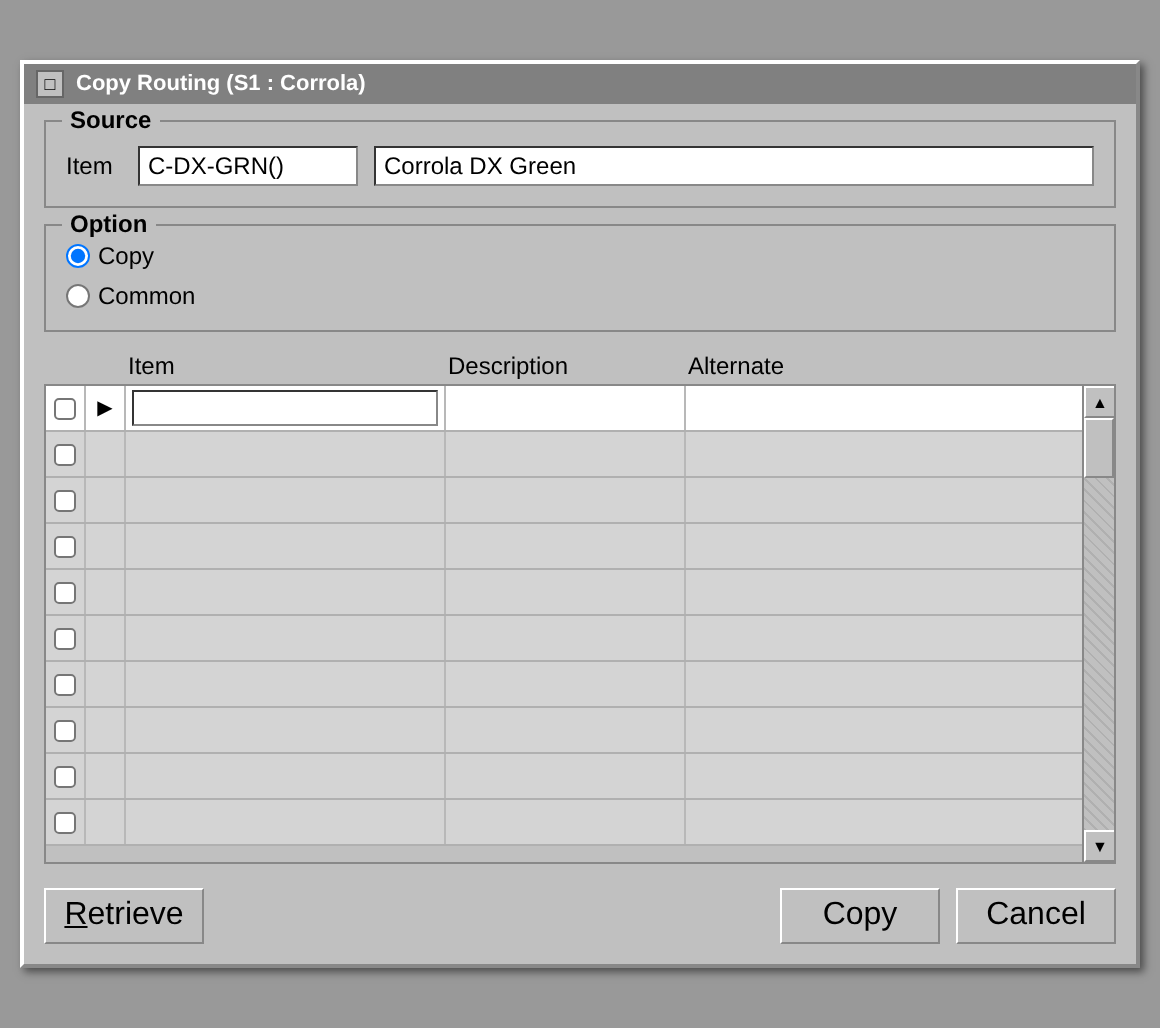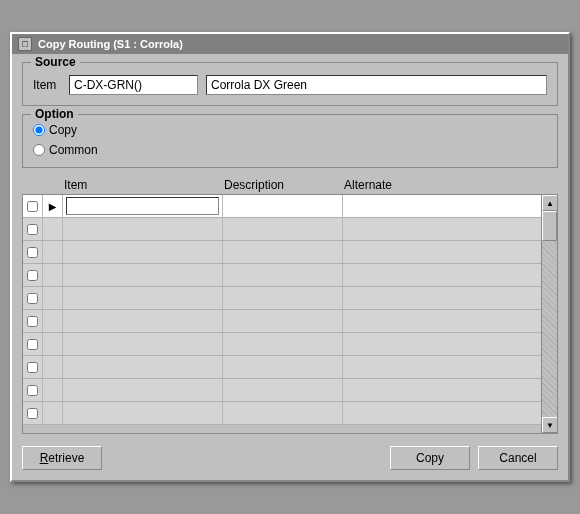--- a/index.html
+++ b/index.html
@@ -73,21 +73,21 @@
     }
     .source-label {
       font-size: 12px;
       min-width: 28px;
     }
     .source-item-input {
       background: #fff;
       border: 1px inset #888;
       padding: 2px 4px;
       font-size: 12px;
-      width: 129px;
+      width: 110px;
       font-family: Arial, sans-serif;
     }
     .source-desc-input {
       background: #fff;
       border: 1px inset #888;
       padding: 2px 4px;
       font-size: 12px;
       flex: 1;
       font-family: Arial, sans-serif;
     }
@@ -246,21 +246,21 @@
       justify-content: space-between;
       align-items: center;
       padding: 4px 0 0;
     }
     .btn {
       background: #c0c0c0;
       border: 1px solid #888;
       border-top-color: #fff;
       border-left-color: #fff;
       padding: 4px 0;
-      font-size: 12px;
+      font-size: 16px;
       font-family: Arial, sans-serif;
       min-width: 80px;
       cursor: pointer;
       text-align: center;
     }
     .btn-group-right {
       display: flex;
       gap: 8px;
     }
   </style>

